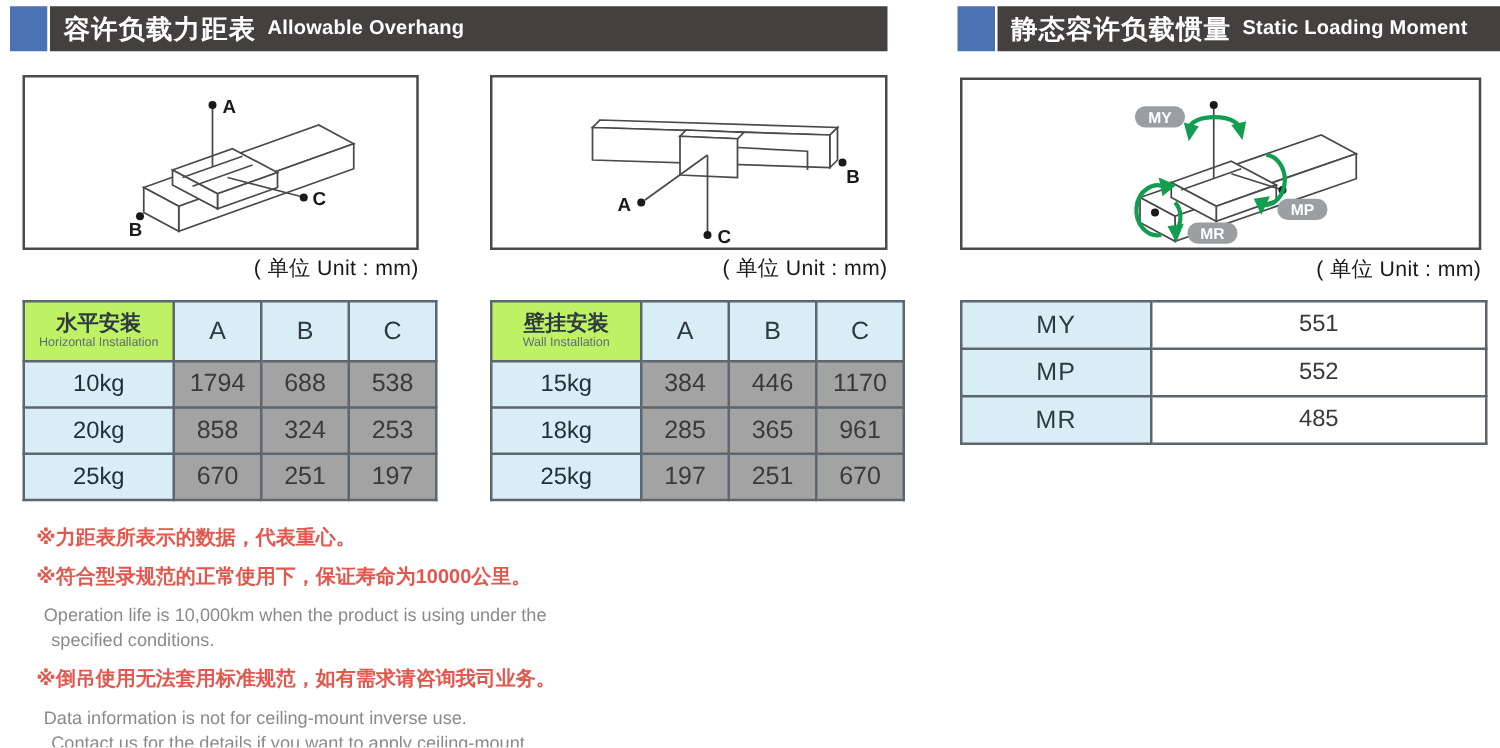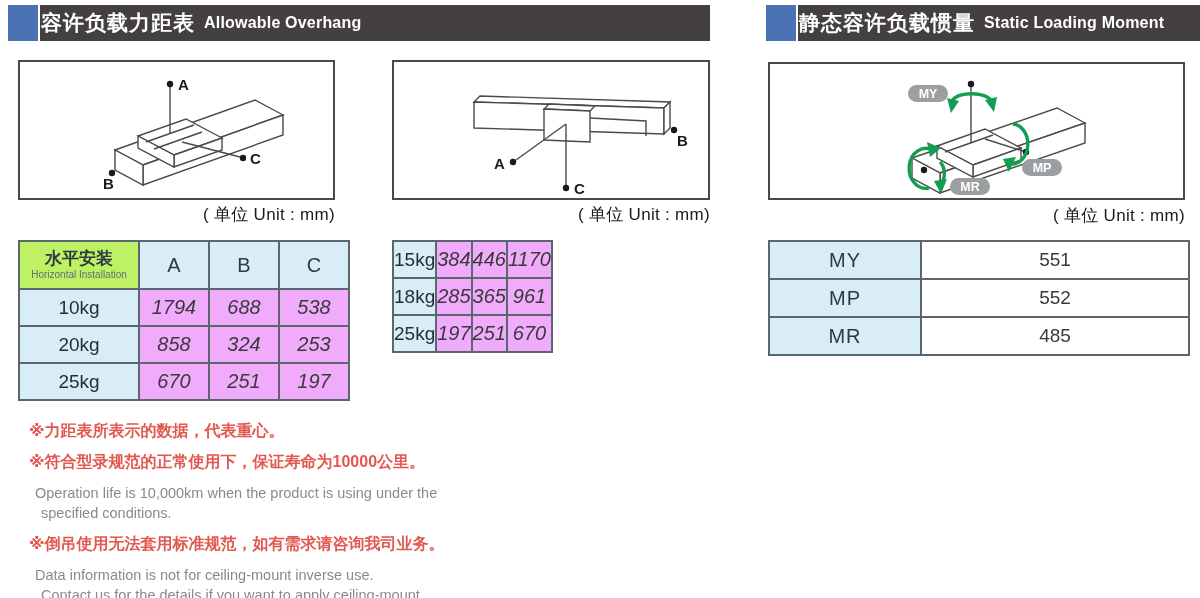--- a/index.html
+++ b/index.html
@@ -6,21 +6,21 @@
   #page{position:relative;width:1200px;height:598px;background:#fff;overflow:hidden;
         font-family:"Liberation Sans","DejaVu Sans",sans-serif;}
 
   
   .hdr{position:absolute;top:5px;height:36px;display:flex;}
   .hdr-left{left:8px;width:702px;}
   .hdr-right{left:766px;width:434px;}
   .hdr .sq{width:30px;height:36px;background:#4b72b3;flex:0 0 auto;}
   .hdr .gap{width:2px;background:#fff;flex:0 0 auto;}
   .hdr .bar{flex:1;background:#454040;color:#fff;display:flex;align-items:center;
-            padding-left:1px;gap:9px;white-space:nowrap;overflow:hidden;}
+            padding-left:11px;gap:9px;white-space:nowrap;overflow:hidden;}
   .hdr .zh{font-size:21px;font-weight:bold;letter-spacing:1px;}
   .hdr .en{font-size:16px;font-weight:600;margin-top:0;letter-spacing:0.2px;}
 
   
   .dia-box{position:absolute;border:2px solid #4a4a4a;background:#fff;}
   #dia1{left:18px;top:60px;width:313px;height:136px;}
   #dia2{left:392px;top:60px;width:314px;height:136px;}
   #dia3{left:768px;top:62px;width:413px;height:134px;}
   .dia-box svg{display:block;width:100%;height:100%;}
 
@@ -37,21 +37,21 @@
   #t2{left:392px;top:240px;}
   .ovh .c0{width:118px;}
   .ovh .c1,.ovh .c2,.ovh .c3{width:68px;}
   .ovh tr.hd{height:48px;}
   .ovh tr.dr{height:37px;}
   th.load-hdr{background:#bef264;}
   th.load-hdr .zh{display:block;font-size:17px;font-weight:bold;color:#2e3a40;line-height:1.15;}
   th.load-hdr .en{display:block;font-size:10px;font-weight:normal;color:#5f6d75;line-height:1.15;}
   th.col-hdr{background:#d9edf7;font-size:20px;font-weight:normal;color:#2e3a40;}
   td.load{background:#d9edf7;font-size:19px;color:#22303a;}
-  td.val{background:#f0abfc;font-size:20px;color:#3a3a3a;font-style:italic;}
+  td.val{background:#a3a3a3;font-size:20px;color:#3a3a3a;}
   #t3{left:768px;top:240px;}
   #t3 .c0{width:150px;}
   #t3 .c1{width:266px;}
   #t3 tr{height:38px;}
   td.mlabel{background:#d9edf7;font-size:20px;font-weight:500;letter-spacing:1px;color:#2e3a40;}
   td.mval{background:#fff;font-size:19px;color:#3a3a3a;}
 
   
   .notes{position:absolute;left:18px;top:410px;width:480px;}
   .note-zh{color:#e2574e;font-weight:bold;font-size:16px;line-height:20px;margin:11px;}
@@ -224,20 +224,29 @@
       <td class="load">25kg</td>
       <td class="val">670</td>
       <td class="val">251</td>
       <td class="val">197</td>
     </tr>
   </tbody>
     </table>
 
   <table id="t2" class="ovh">
     <tbody>
+        <tr class="hd">
+      <th class="load-hdr c0">
+        <span class="zh">壁挂安装</span>
+        <span class="en">Wall Installation</span>
+      </th>
+      <th class="col-hdr c1">A</th>
+      <th class="col-hdr c2">B</th>
+      <th class="col-hdr c3">C</th>
+    </tr>
     <tr class="dr">
       <td class="load">15kg</td>
       <td class="val">384</td>
       <td class="val">446</td>
       <td class="val">1170</td>
     </tr>
     <tr class="dr">
       <td class="load">18kg</td>
       <td class="val">285</td>
       <td class="val">365</td>

